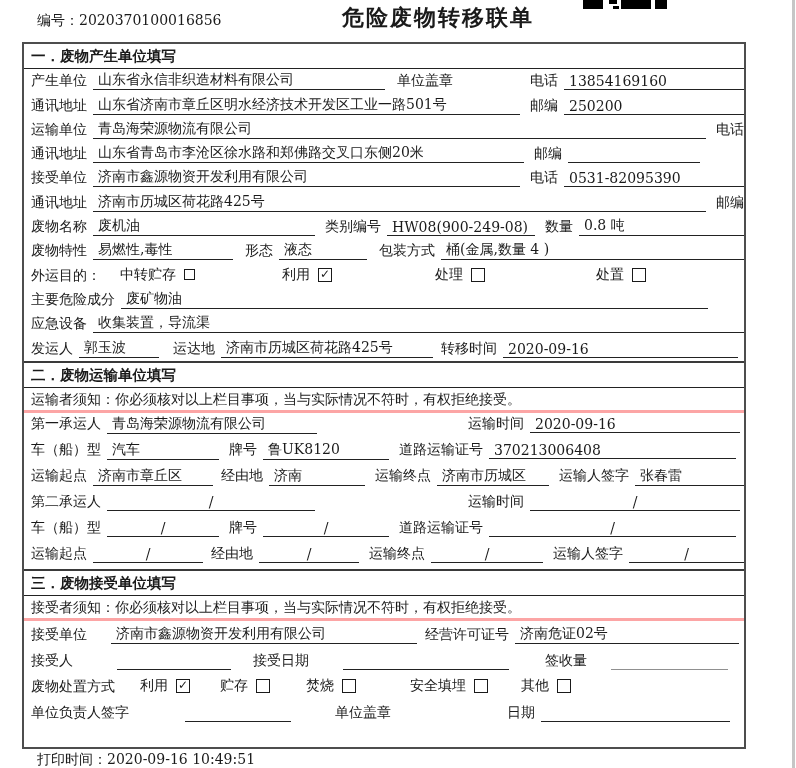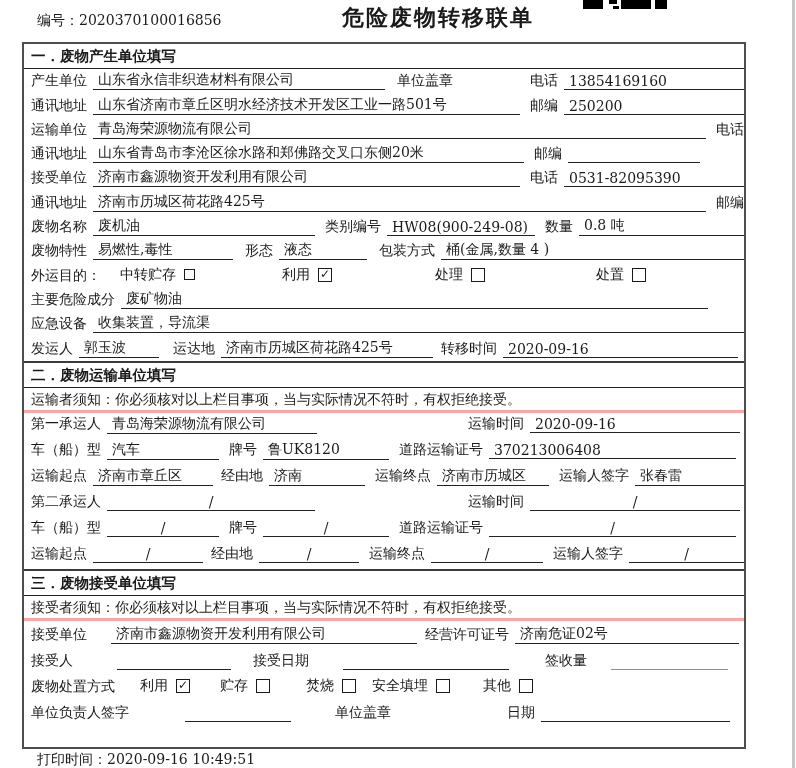--- a/index.html
+++ b/index.html
@@ -267,21 +267,21 @@
       <span class="cb">
           <span class="mk"></span>
         </span>
     </span>
     <span class="opt" style="margin-left:36px">
       <span class="l">焚烧</span>
       <span class="cb">
           <span class="mk"></span>
         </span>
     </span>
-    <span class="opt" style="margin-left:16px">
+    <span class="opt" style="margin-left:54px">
       <span class="l">安全填埋</span>
       <span class="cb">
           <span class="mk"></span>
         </span>
     </span>
     <span class="opt" style="margin-left:33px">
       <span class="l">其他</span>
       <span class="cb">
           <span class="mk"></span>
         </span>

